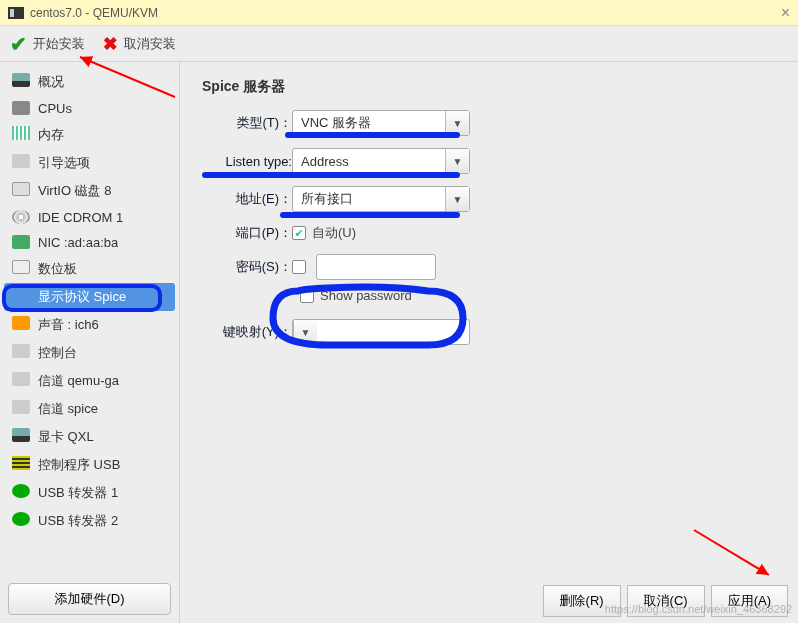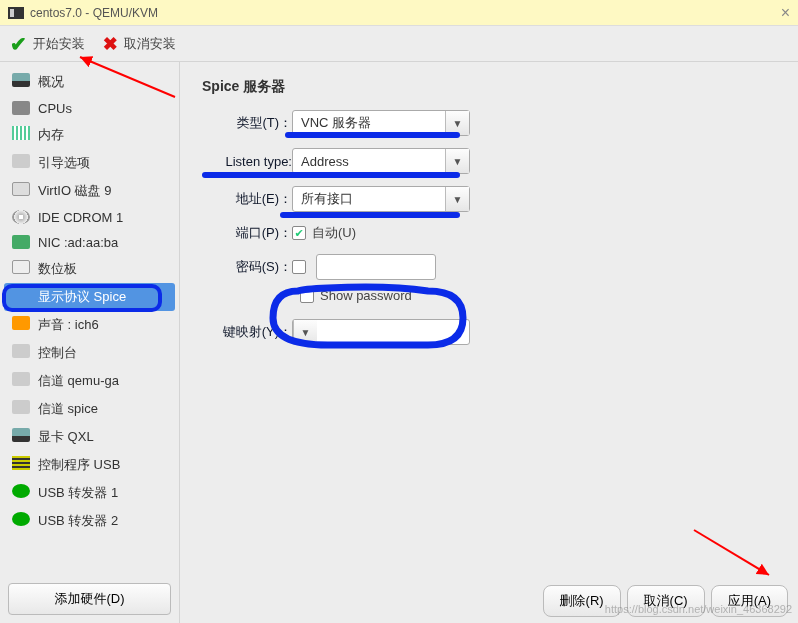--- a/index.html
+++ b/index.html
@@ -28,21 +28,21 @@
 .form-row { display: flex; align-items: center; margin-bottom: 12px; }
 .form-label { width: 90px; text-align: right; font-size: 13px; color: #0f172a; margin-right: 0; }
 .combo { display: flex; border: 1px solid #aaa; border-radius: 3px; background: #fff; width: 178px; height: 26px; align-items: center; }
 .combo-text { flex: 1; padding: 0 8px; font-size: 13px; color: #333; }
 .combo-arrow { width: 24px; height: 100%; border-left: 1px solid #bbb; background: linear-gradient(#fdfdfd,#e6e6e6); display: flex; align-items: center; justify-content: center; color: #555; font-size: 10px; }
 .checkbox-row { display: flex; align-items: center; gap: 6px; font-size: 13px; color: #444; }
 .chk { width: 14px; height: 14px; border: 1px solid #888; border-radius: 2px; background: #fff; display: inline-flex; align-items: center; justify-content: center; font-size: 11px; color: #2c7; }
 .txt-input { width: 120px; height: 26px; border: 1px solid #aaa; border-radius: 3px; background: #fff; }
 
 .footer { position: absolute; bottom: 6px; right: 10px; display: flex; gap: 6px; }
-.btn { padding: 6px 16px; background: linear-gradient(#fdfdfd,#e8e8e8); border: 1px solid #bbb; border-radius: 8px; font-size: 13px; cursor: pointer; text-align: center; }
+.btn { padding: 6px 16px; background: linear-gradient(#fdfdfd,#e8e8e8); border: 1px solid #bbb; border-radius: 0; font-size: 13px; cursor: pointer; text-align: center; }
 
 
 .ann { position: absolute; pointer-events: none; }
 .arrow1 { left: 65px; top: 52px; }
 .arrow2 { right: 14px; bottom: 38px; }
 .blue-highlight { position: absolute; border: 4px solid #0b2be8; border-radius: 10px; pointer-events: none; }
 .blue-underline { position: absolute; height: 6px; background: #0b2be8; border-radius: 3px; pointer-events: none; }
 .watermark { position: absolute; right: 6px; bottom: 8px; font-size: 11px; color: rgba(120,120,120,0.5); }
 
 
@@ -95,21 +95,21 @@
         <div class="sidebar-item">
           <span class="sicon ico-mem"></span>
           <span>内存</span>
         </div>
         <div class="sidebar-item">
           <span class="sicon ico-boot"></span>
           <span>引导选项</span>
         </div>
         <div class="sidebar-item">
           <span class="sicon ico-disk"></span>
-          <span>VirtIO 磁盘 9</span>
+          <span>VirtIO 磁盘 8</span>
         </div>
         <div class="sidebar-item">
           <span class="sicon ico-cd"></span>
           <span>IDE CDROM 1</span>
         </div>
         <div class="sidebar-item">
           <span class="sicon ico-nic"></span>
           <span>NIC :ad:aa:ba</span>
         </div>
         <div class="sidebar-item">

